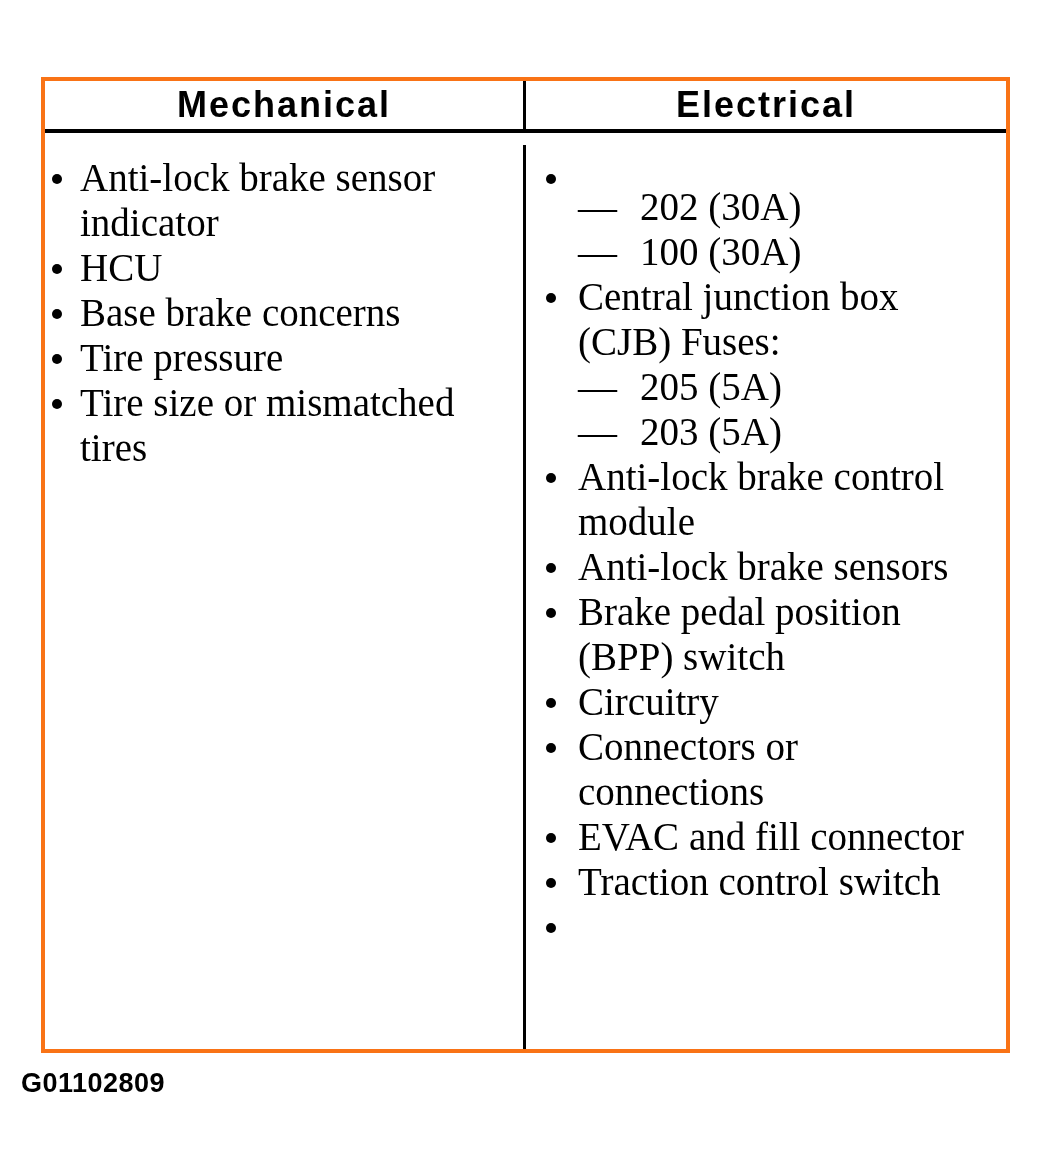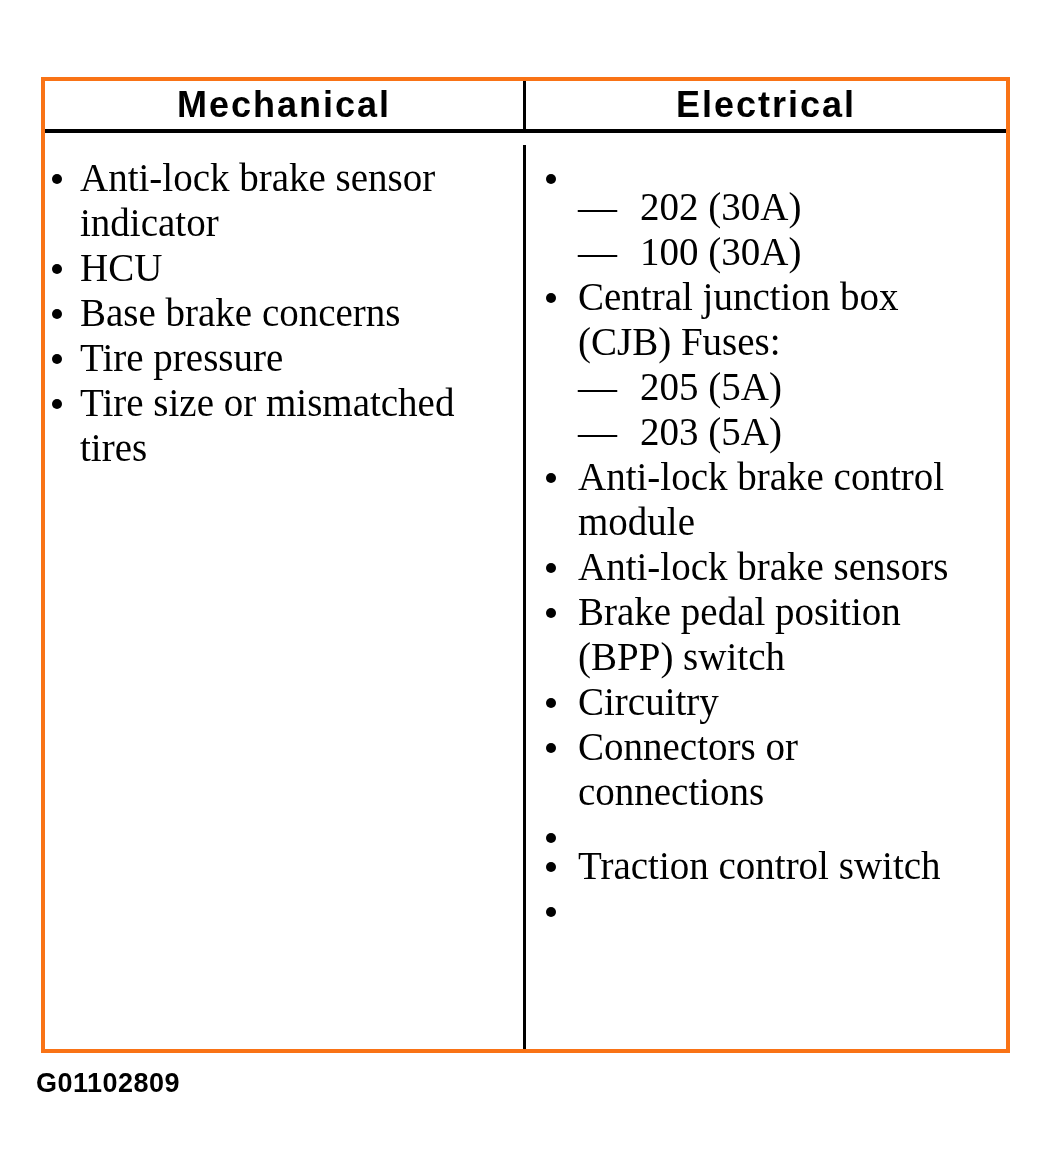--- a/index.html
+++ b/index.html
@@ -79,21 +79,21 @@
     margin-left: 6px;
   }
   .item.dash {
     padding-left: 38px;
   }
   .item.dash .marker {
     flex: 0 0 62px;
   }
   .figure-caption {
     position: absolute;
-    left: 36px;
+    left: 21px;
     top: 1068px;
     font-family: "Liberation Sans", sans-serif;
     font-weight: 700;
     font-size: 27px;
     letter-spacing: 0.5px;
   }
 </style>
 </head>
 <body>
 
@@ -194,20 +194,21 @@
           <span class="marker">
             <span class="dot"></span>
           </span>
           <span class="txt">Connectors or
 connections</span>
         </div>
         <div class="item bullet">
           <span class="marker">
             <span class="dot"></span>
           </span>
+          <span class="txt">EVAC and fill connector</span>
         </div>
         <div class="item bullet">
           <span class="marker">
             <span class="dot"></span>
           </span>
           <span class="txt">Traction control switch</span>
         </div>
         <div class="item bullet">
           <span class="marker">
             <span class="dot"></span>

